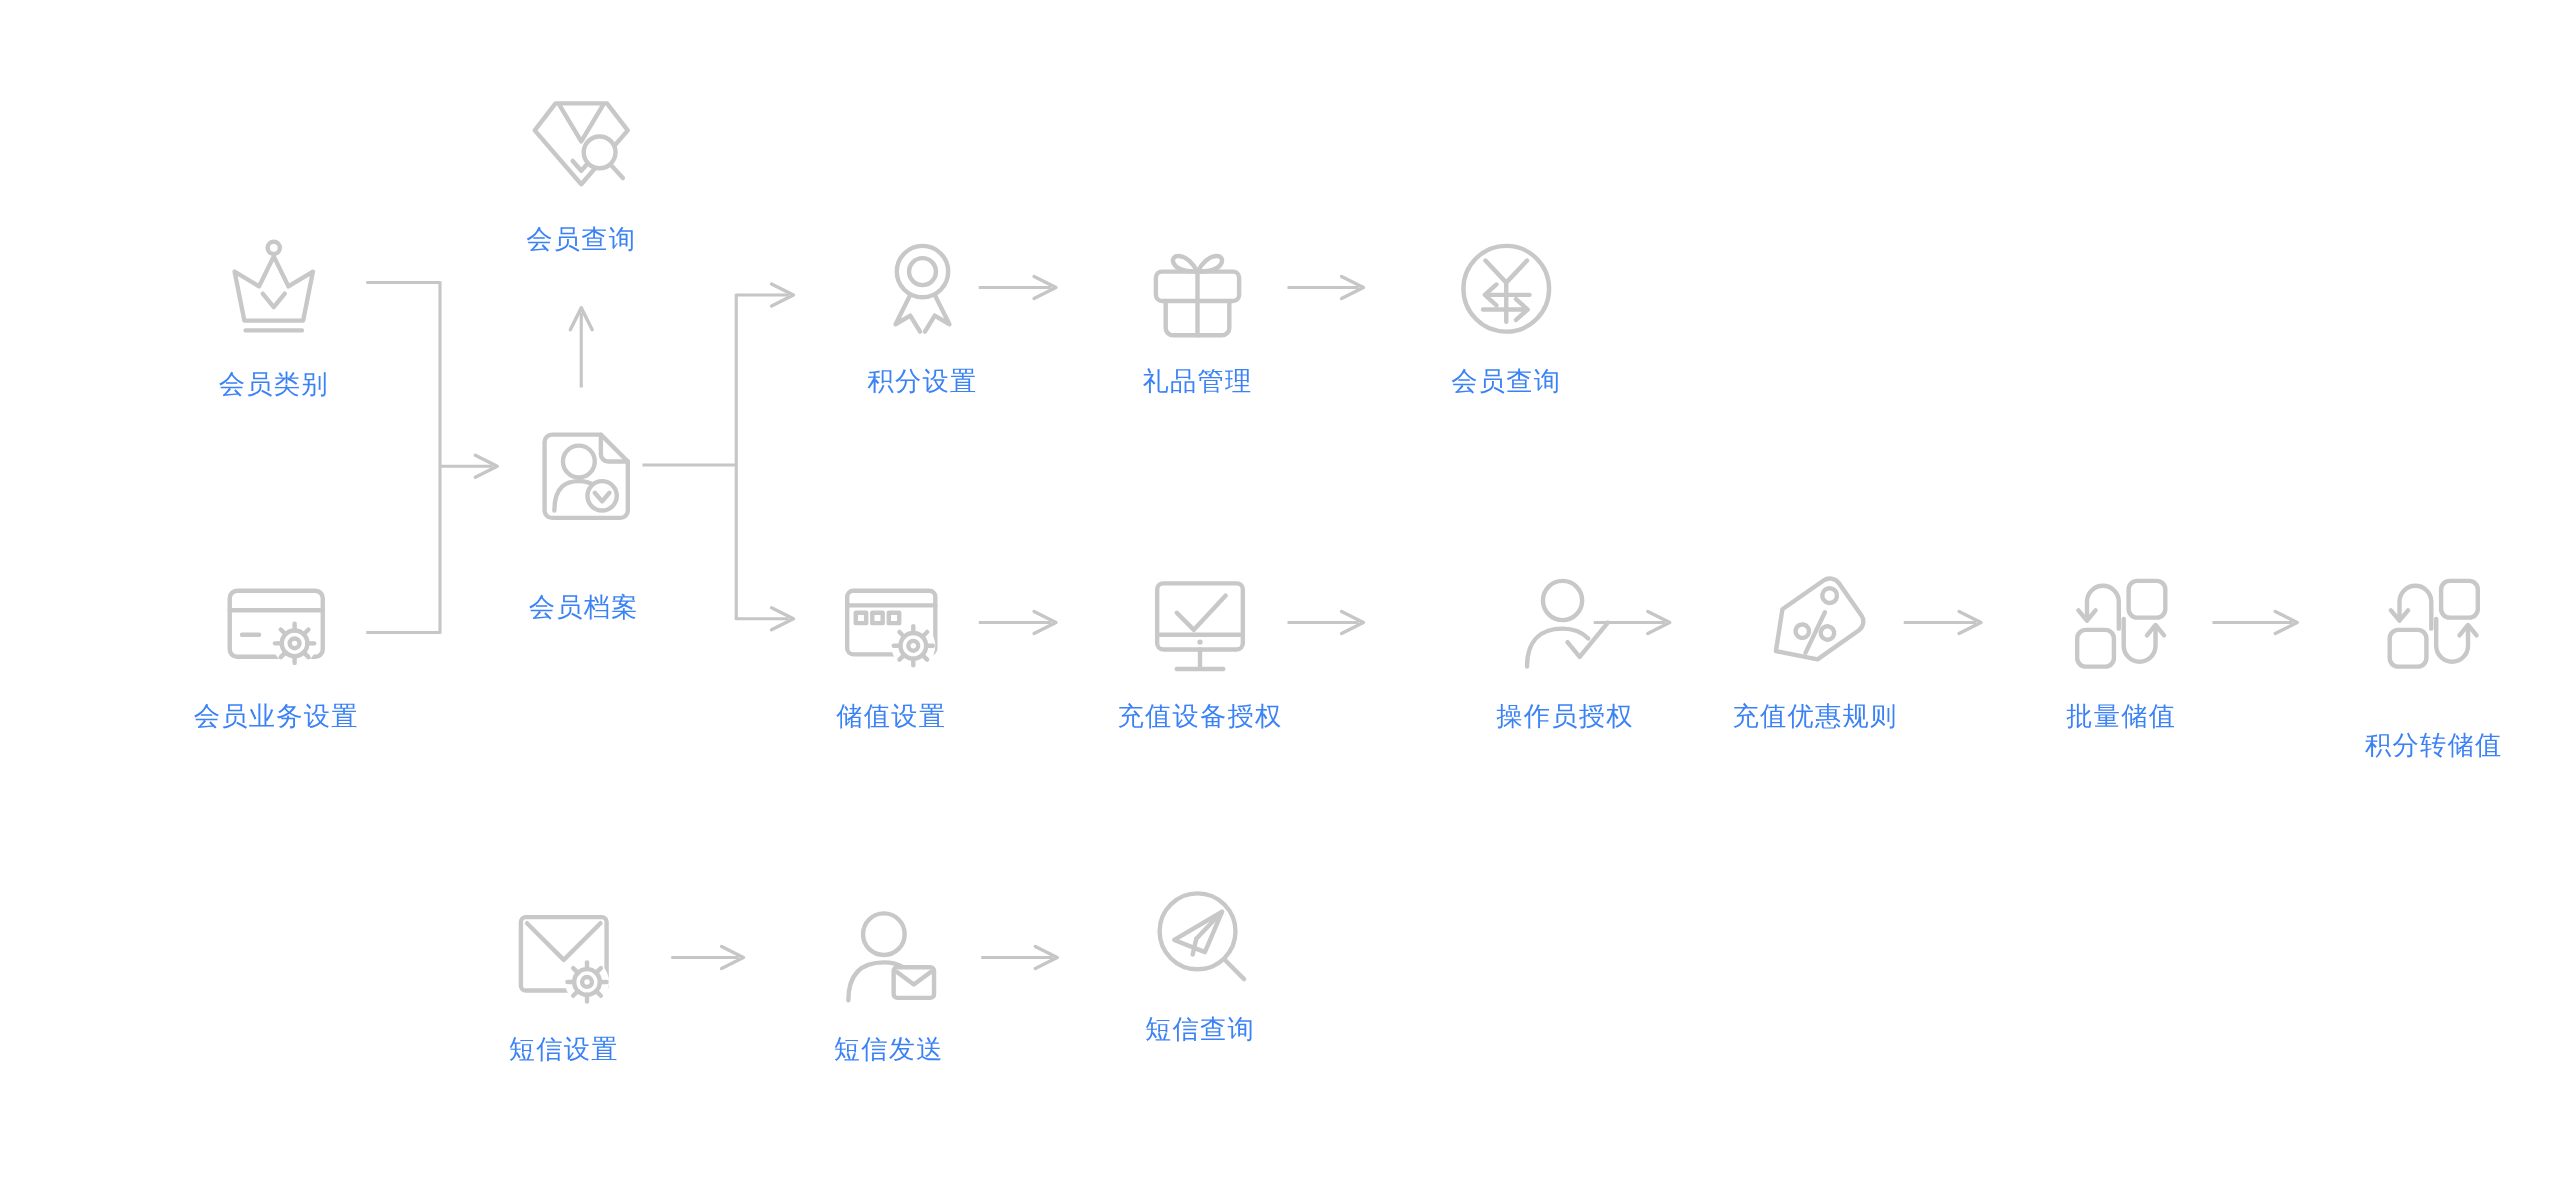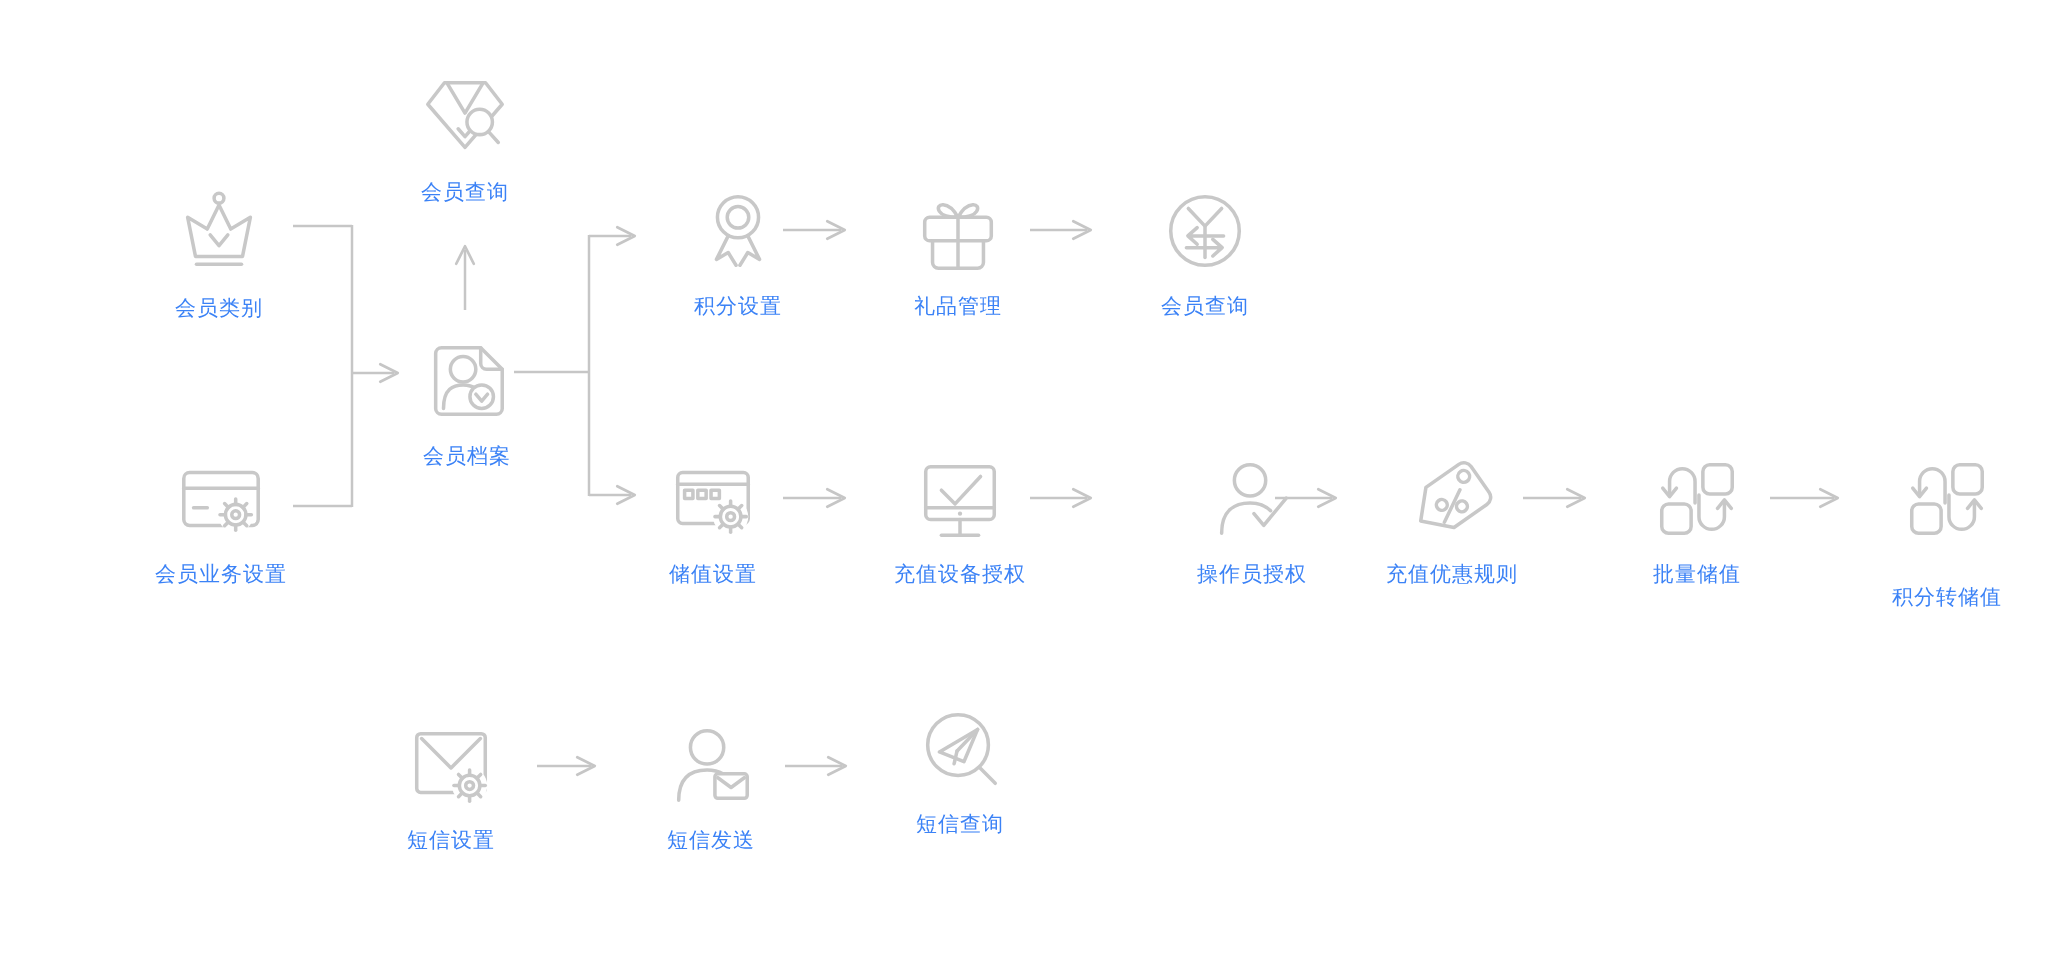--- a/index.html
+++ b/index.html
@@ -95,21 +95,21 @@
   <svg class="icon" viewBox="0 0 96 96">
     <path d="M27,13 H69 L86,35 L48,79 L10,35 Z"></path>
     <path d="M30,14 L48,44 L66,14"></path>
     <path d="M41,60 L48,68 L55,60"></path>
     <circle class="lens" cx="63" cy="53" r="13"></circle>
     <line x1="72" y1="63" x2="82" y2="74"></line>
   </svg>
   <div class="label">会员查询</div>
 </div>
 
-<div class="node" style="left:467px; top:334px;">
+<div class="node" style="left:467px; top:334px;gap:31px;">
   <svg class="icon" viewBox="0 0 96 96">
     <path d="M16,20 a6,6 0 0 1 6,-6 H62 L84,36 V76 a6,6 0 0 1 -6,6 H22 a6,6 0 0 1 -6,-6 Z"></path>
     <path d="M62,14 V30 a6,6 0 0 0 6,6 H84"></path>
     <circle cx="44" cy="36" r="13"></circle>
     <path d="M24,76 C24,56 34,52 44,52 C49,52 54,53.5 58,56"></path>
     <circle class="lens" cx="63" cy="64" r="12"></circle>
     <path d="M57,61.5 L63,68.5 L69,61.5"></path>
   </svg>
   <div class="label">会员档案</div>
 </div>

